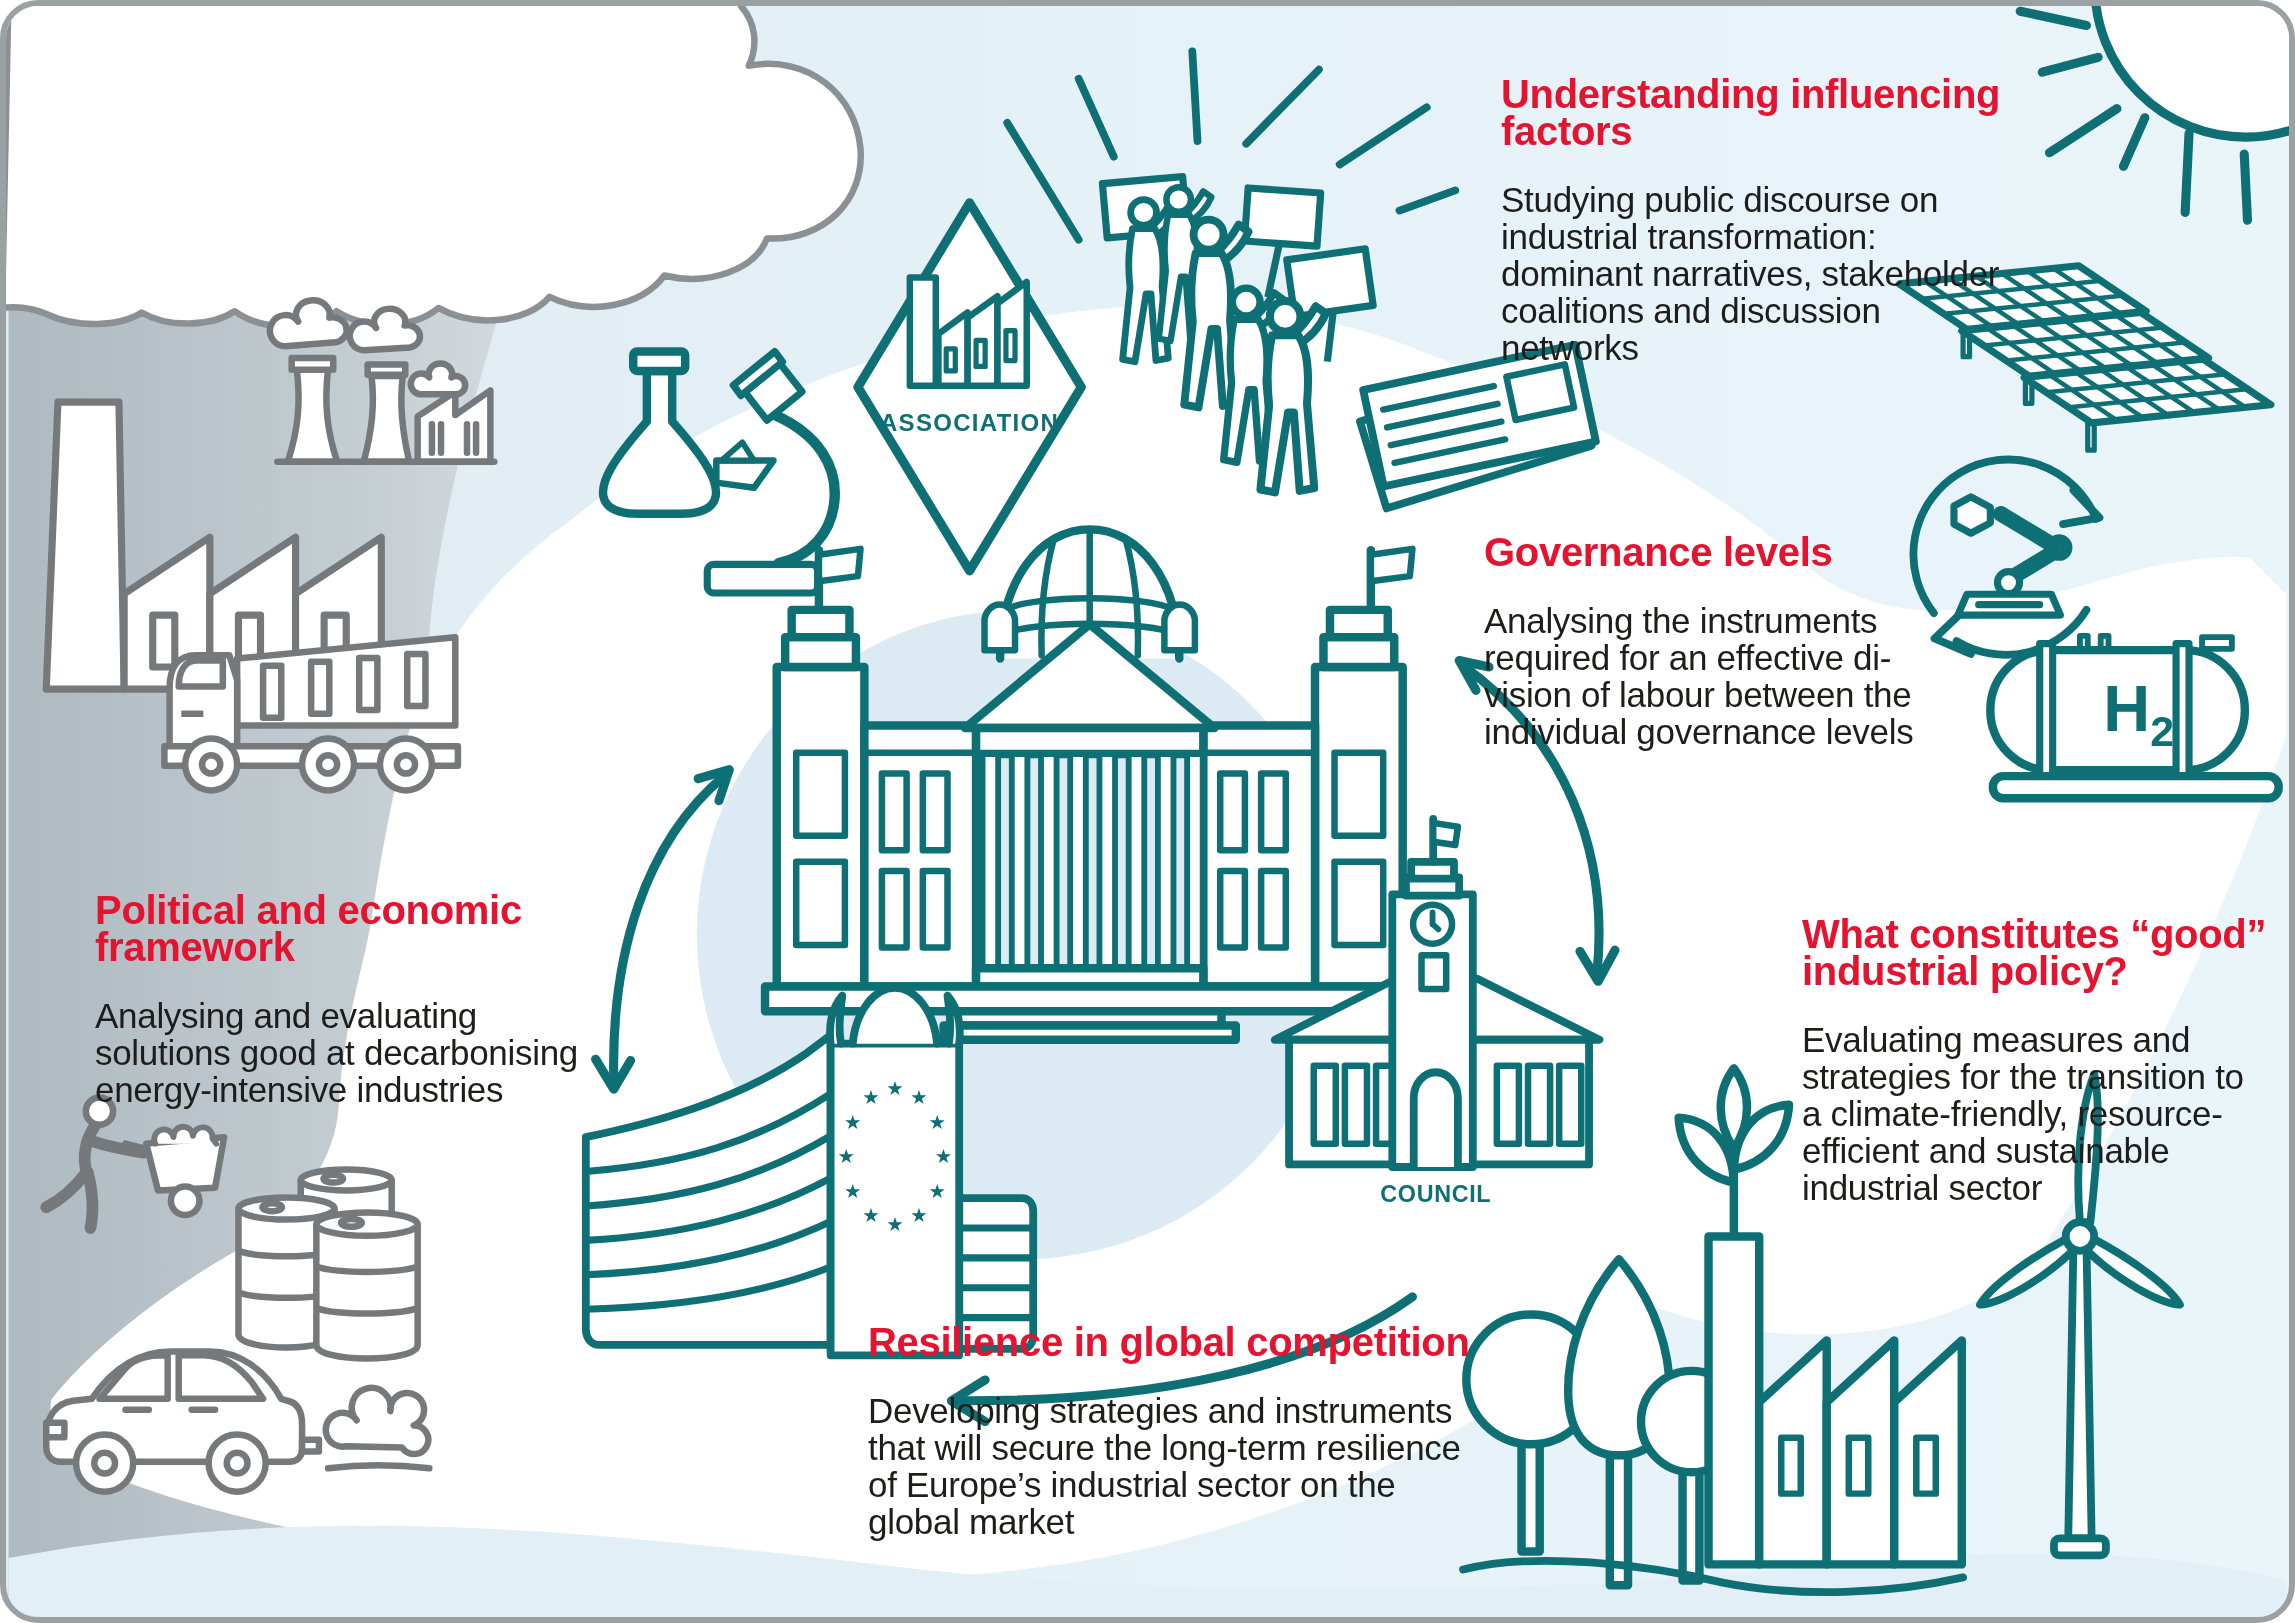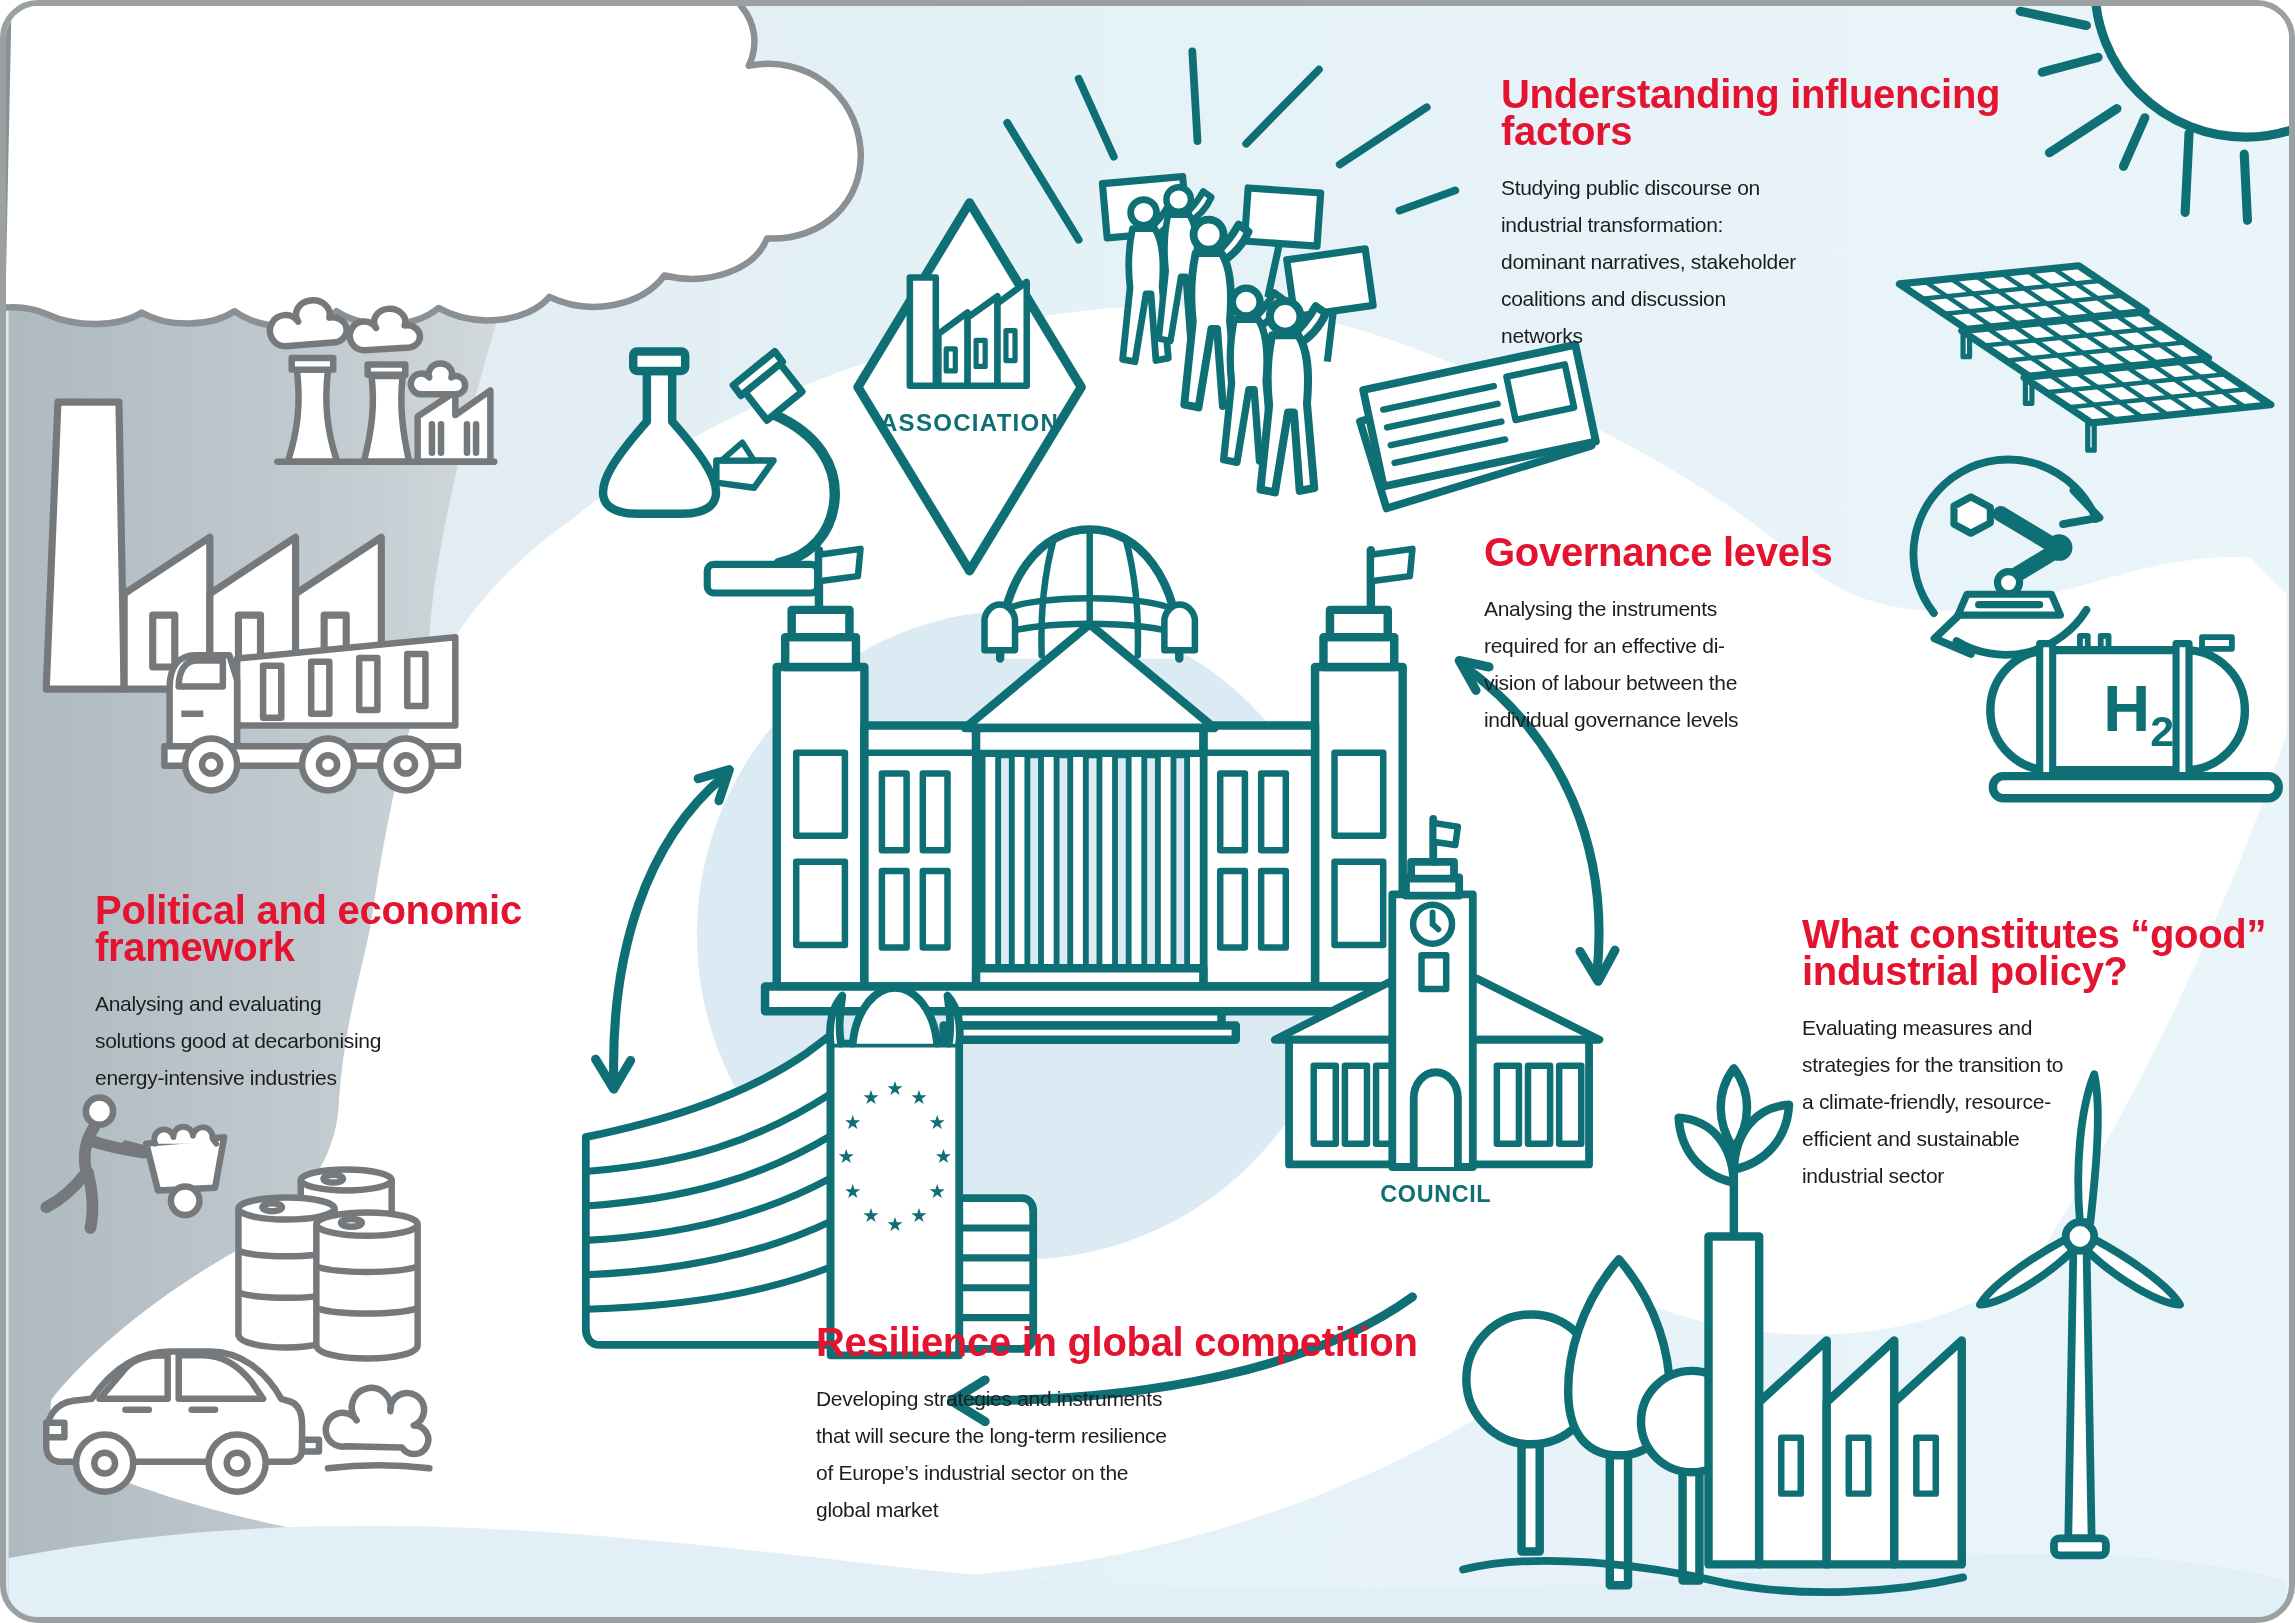--- a/index.html
+++ b/index.html
@@ -5,26 +5,26 @@
   html,body{margin:0;padding:0;background:#ffffff;}
   .stage{
     position:relative;width:2295px;height:1623px;box-sizing:border-box;
     border:6.5px solid #9ba0a3;border-radius:38px;overflow:hidden;
     background:linear-gradient(90deg,#dfeaf0 0%,#e4f1f7 45%,#eaf5fa 100%);
     font-family:"Liberation Sans",sans-serif;
   }
   .stage svg{position:absolute;left:0;top:0;width:100%;height:100%;}
   .block{position:absolute;white-space:pre-line;}
   .block .t{color:#e4132f;font-weight:bold;font-size:40px;line-height:37px;letter-spacing:-0.3px;}
-  .block .b{color:#1d1d1b;font-size:21px;line-height:37px;letter-spacing:-0.3px;margin-top:7px;}
+  .block .b{color:#1d1d1b;font-size:35px;line-height:37px;letter-spacing:-0.3px;margin-top:19px;}
   #b-understanding{left:1495px;top:58px;width:543px;}
   #b-governance{left:1478px;top:516px;width:458px;}
   #b-goodpolicy{left:1796px;top:898px;width:484px;}
   #b-political{left:89px;top:874px;width:563px;}
-  #b-resilience{left:810px;top:1306px;width:654px;}
+  #b-resilience{left:862px;top:1306px;width:654px;}
 </style>
 </head>
 <body>
 
 <div class="stage">
 
 <svg viewBox="0 0 3508 2481">
   <defs>
     <linearGradient id="grayGrad" x1="0" y1="0" x2="1" y2="0">
       <stop offset="0" stop-color="#aeb9c0"></stop>

